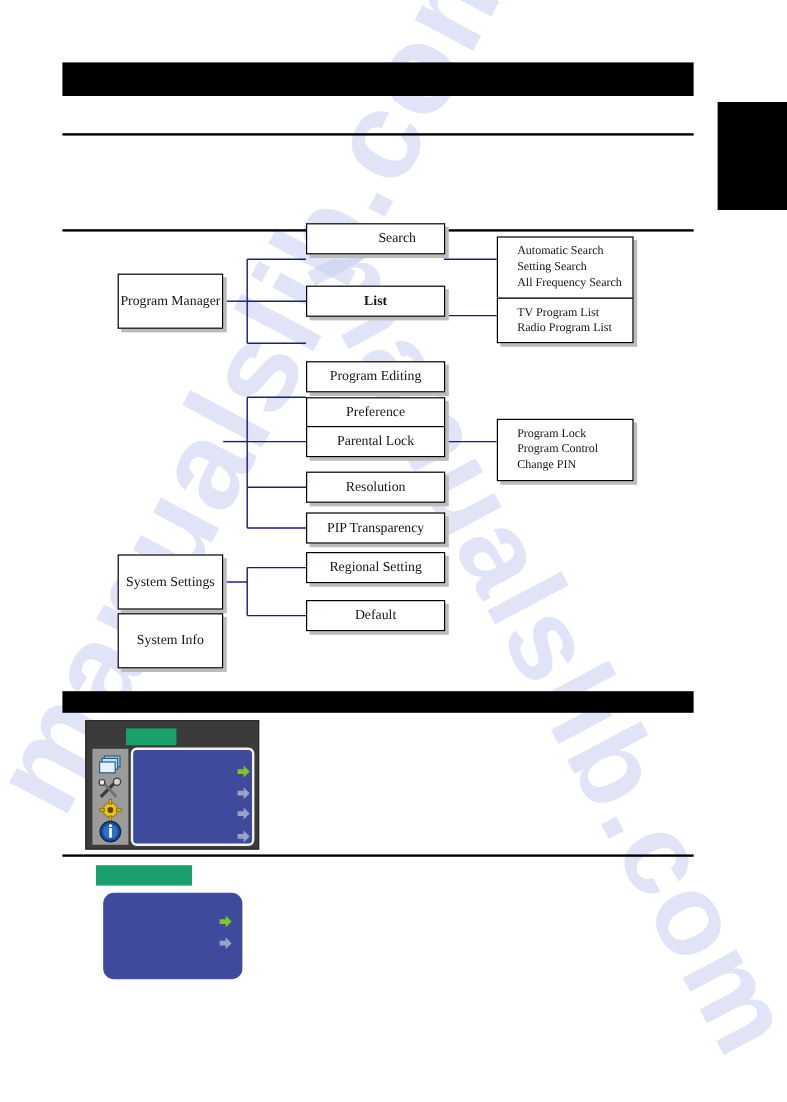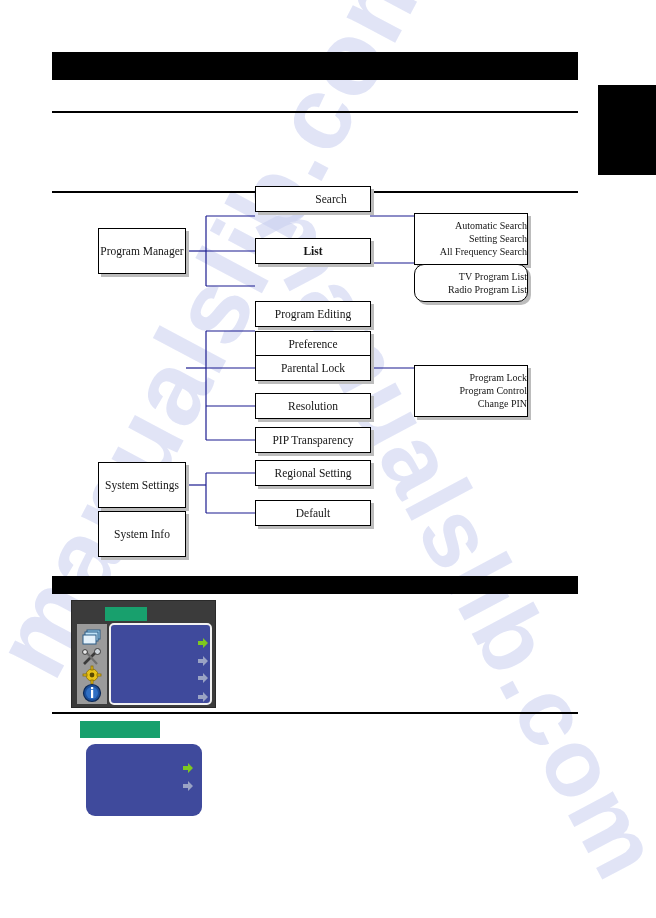--- a/index.html
+++ b/index.html
@@ -123,24 +123,23 @@
     font-weight: 400;
   }
   .node.child {
     width: 116px;
     height: 26px;
   }
   .node.detail {
     width: 114px;
     display: block;
     padding: 5px 0 5px 16px;
-    text-align: right;
+    text-align: left;
     font-size: 10px;
     line-height: 1.32;
-    margin-top: 16px;
   }
   .node.detail .dline { display: block; white-space: nowrap; }
 
   
   .osd-frame {
     position: absolute;
     background: #3b3b3b;
     border: 1px solid #2a2a2a;
     box-sizing: border-box;
   }
@@ -234,21 +233,21 @@
   <div class="node child" style="left:255px; top:186px;padding-left:36px;">Search</div>
   <div class="node child" style="left:255px; top:238px;font-weight:bold;">List</div>
   <div class="node child" style="left:255px; top:273px;margin-top:28px;">Program Editing</div>
 
   <div class="node detail" style="left:414px; top:197px;">
     <span class="dline">Automatic Search</span>
     <span class="dline">Setting Search</span>
     <span class="dline">All Frequency Search</span>
   </div>
 
-  <div class="node detail" style="left:414px; top:248px;border-radius:10px;">
+  <div class="node detail" style="left:414px; top:248px;">
     <span class="dline">TV Program List</span>
     <span class="dline">Radio Program List</span>
   </div>
 
 
   <div class="node child" style="left:255px; top:331px;">Preference</div>
   <div class="node child" style="left:255px; top:355px;">Parental Lock</div>
   <div class="node child" style="left:255px; top:393px;">Resolution</div>
   <div class="node child" style="left:255px; top:427px;">PIP Transparency</div>
 

